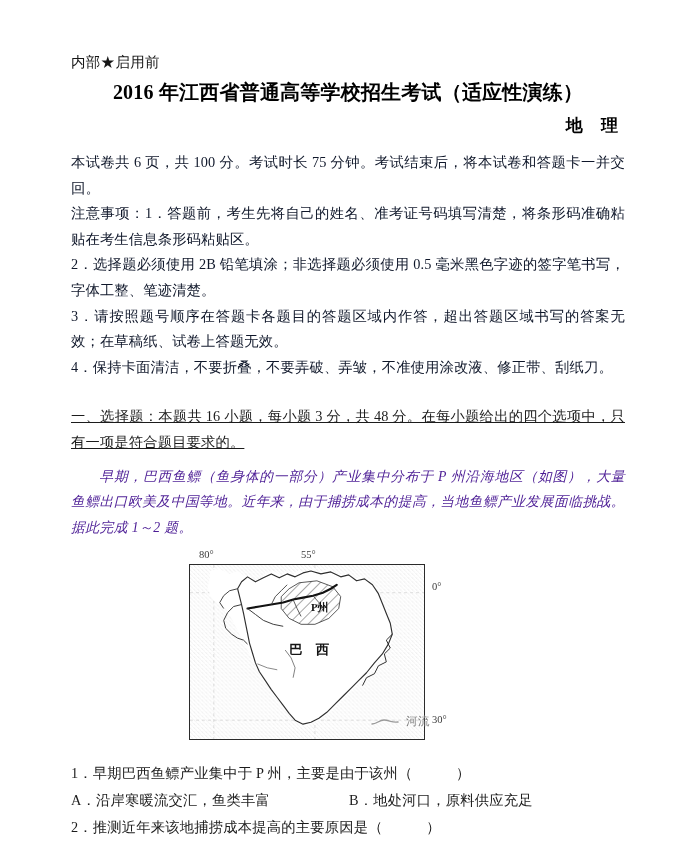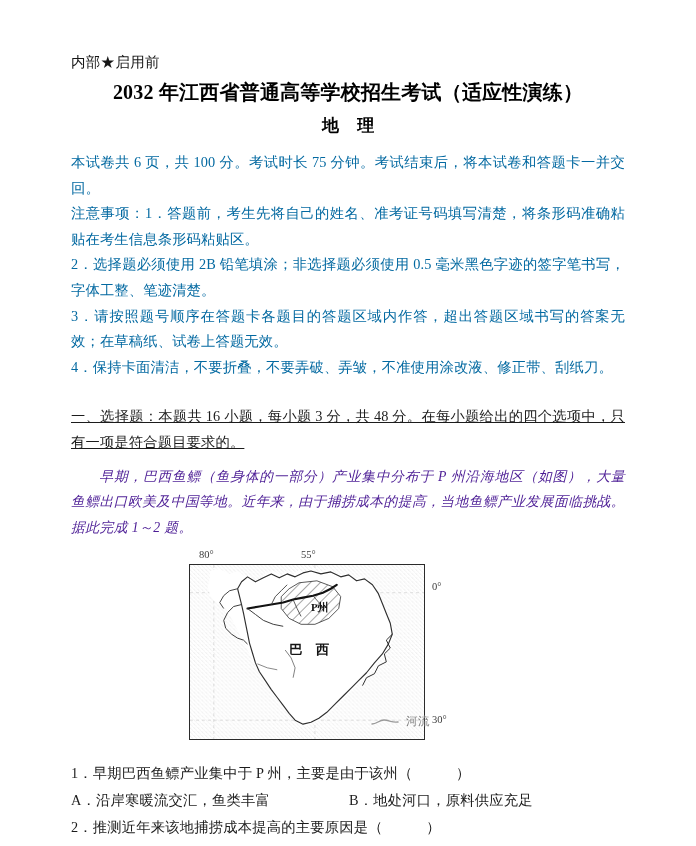--- a/index.html
+++ b/index.html
@@ -40,41 +40,41 @@
   .exam-title {
     text-align: center;
     font-size: 20px;
     font-weight: bold;
     letter-spacing: 0.2px;
     margin: 4px 0 0 0;
     line-height: 28px;
     color: #000;
   }
   .subject-title {
-    text-align: center;
+    text-align: right;
     font-size: 17px;
     font-weight: bold;
     letter-spacing: 7px;
     margin: 8px 0 12px 0;
     line-height: 24px;
     padding-left: 7px;
     color: #000;
   }
 
   
   .notice {
     margin-top: 12px;
   }
   .notice p {
     margin: 0;
     font-size: 14.3px;
     line-height: 25.6px;
     letter-spacing: 0.15px;
     text-align: justify;
-    color: #0369a1;
+    color: #0f172a;
   }
 
   
   .section-head {
     margin-top: 24px;
   }
   .section-head p {
     margin: 0;
     font-size: 14.3px;
     line-height: 25.6px;
@@ -168,21 +168,21 @@
   .opt-a { width: 278px; flex: 0 0 278px; }
   .opt-b { flex: 1 1 auto; }
 </style>
 </head>
 <body>
 
 <div class="page">
   <div class="content">
 
     <div class="secrecy">内部★启用前</div>
-    <h1 class="exam-title">2032 年江西省普通高等学校招生考试（适应性演练）</h1>
+    <h1 class="exam-title">2016 年江西省普通高等学校招生考试（适应性演练）</h1>
     <h2 class="subject-title">地 理</h2>
 
     <div class="notice">
       <p>本试卷共 6 页，共 100 分。考试时长 75 分钟。考试结束后，将本试卷和答题卡一并交回。</p>
       <p>注意事项：1．答题前，考生先将自己的姓名、准考证号码填写清楚，将条形码准确粘贴在考生信息条形码粘贴区。</p>
       <p>2．选择题必须使用 2B 铅笔填涂；非选择题必须使用 0.5 毫米黑色字迹的签字笔书写，字体工整、笔迹清楚。</p>
       <p>3．请按照题号顺序在答题卡各题目的答题区域内作答，超出答题区域书写的答案无效；在草稿纸、试卷上答题无效。</p>
       <p>4．保持卡面清洁，不要折叠，不要弄破、弄皱，不准使用涂改液、修正带、刮纸刀。</p>
     </div>
 

